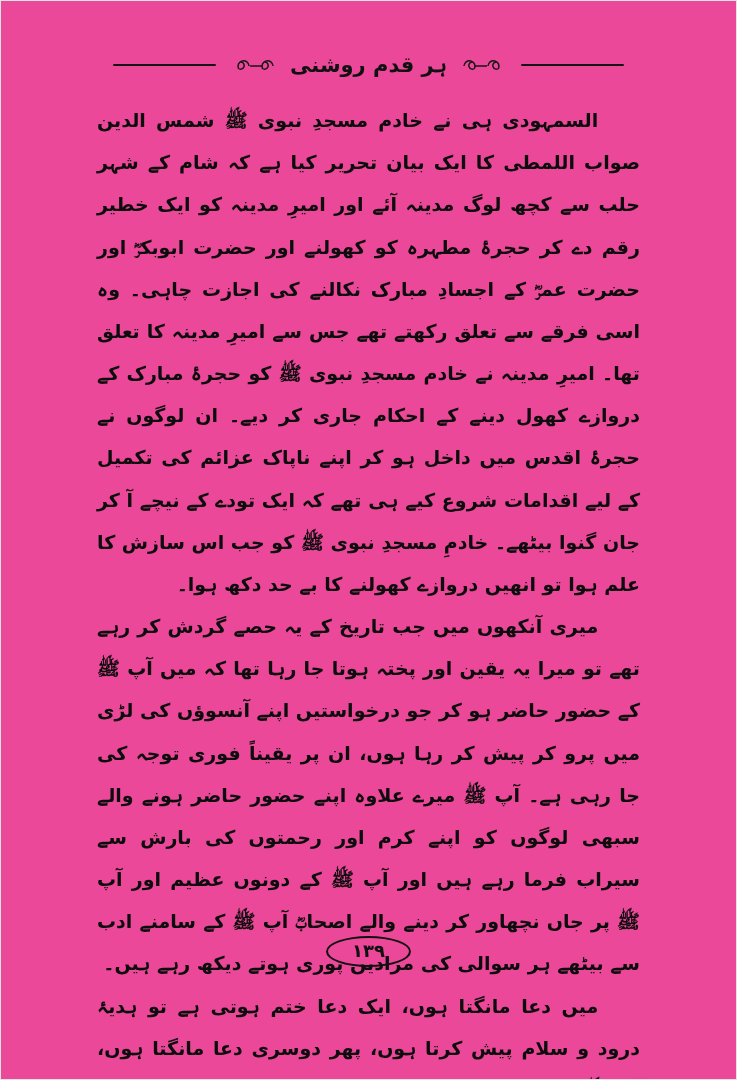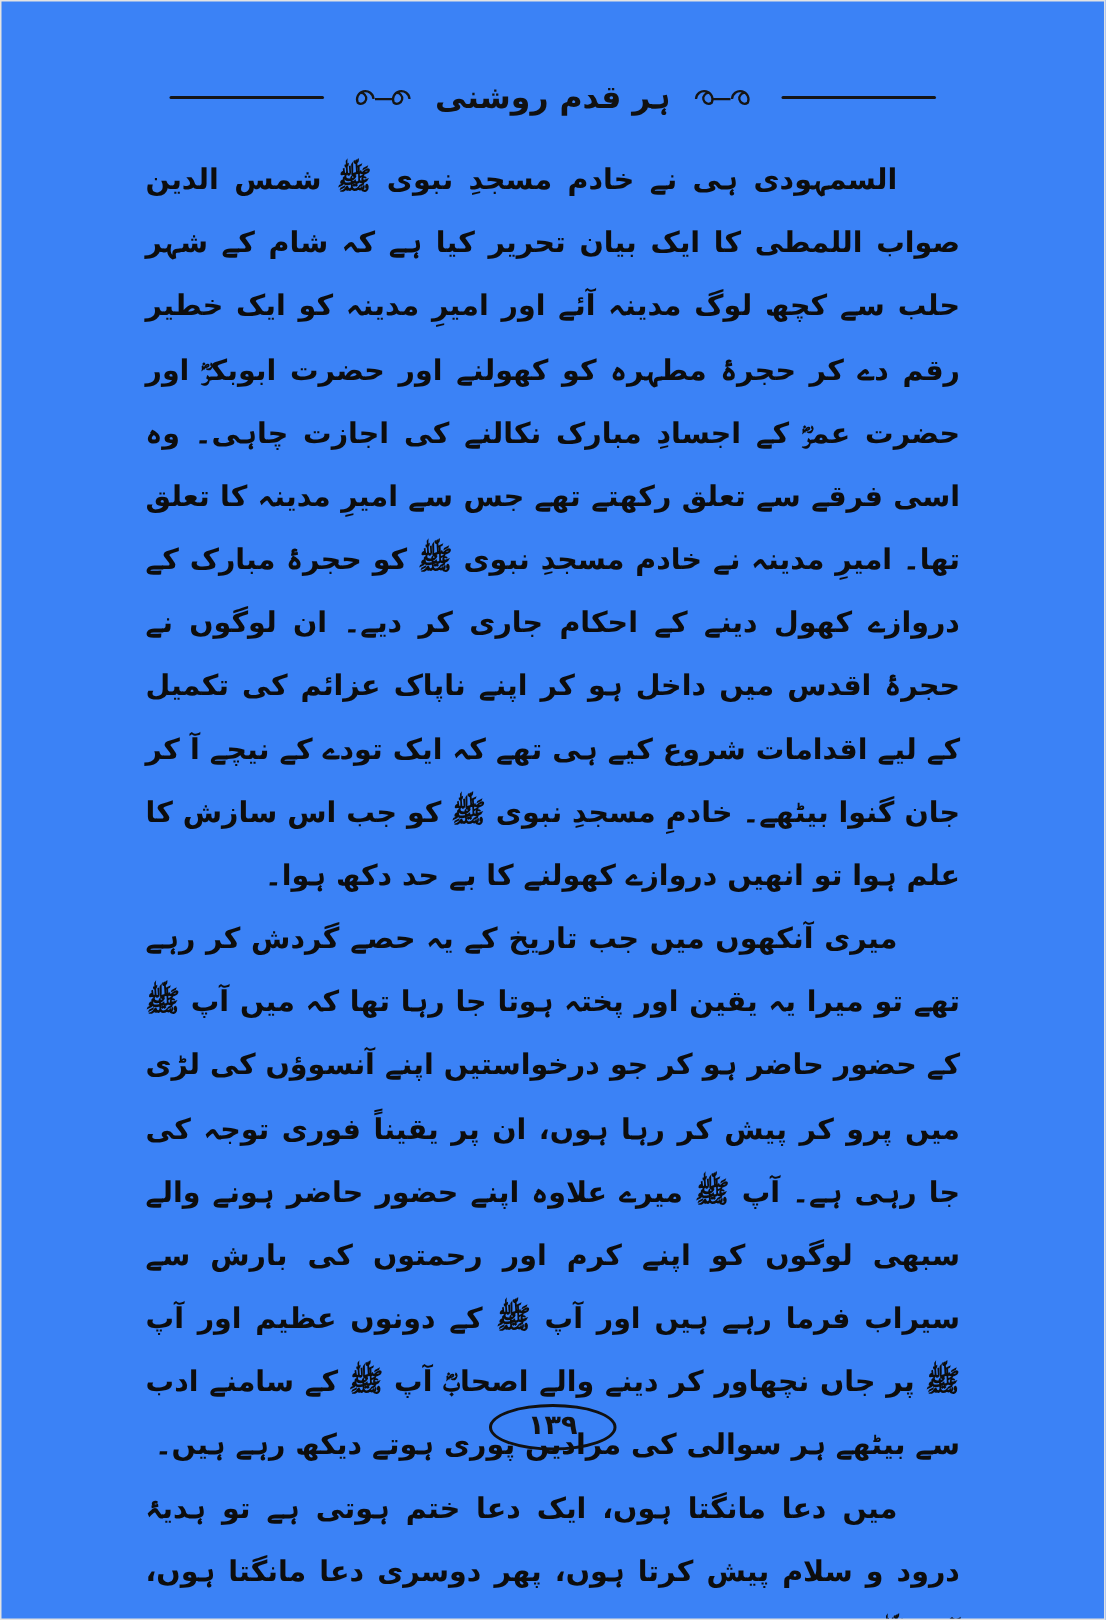--- a/index.html
+++ b/index.html
@@ -3,21 +3,21 @@
 <meta charset="utf-8">
 <style>
   * { margin: 0; padding: 0; box-sizing: border-box; }
   html, body { background: #f2f2f2; }
   body { display: flex; justify-content: center; font-family: "DejaVu Sans", sans-serif; }
 
   .page {
     position: relative;
     width: 737px;
     height: 1080px;
-    background: #3b82f6;
+    background: #ec4899;
     border: 1px solid #e3e3e3;
     overflow: hidden;
     color: #111;
   }
 
   
   .header {
     margin-top: 52px;
     padding: 0 112px;
     display: flex;

